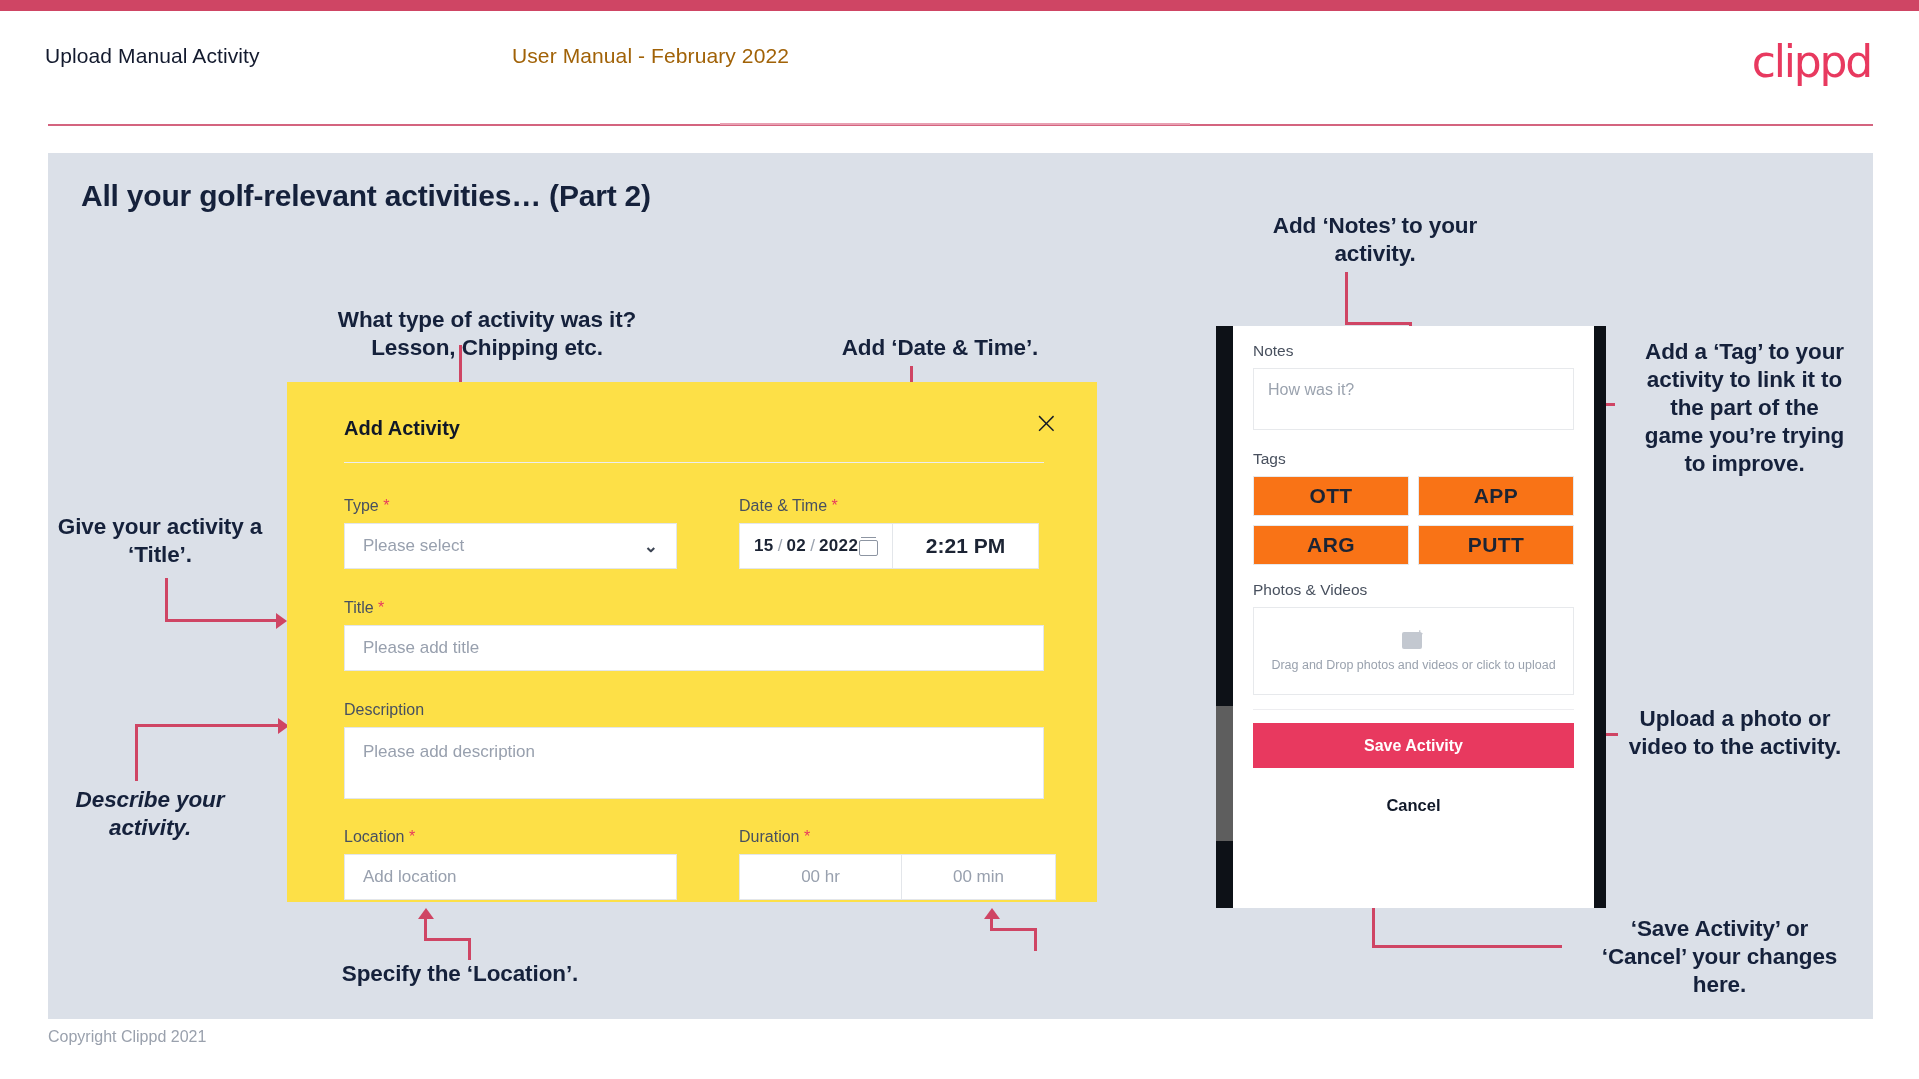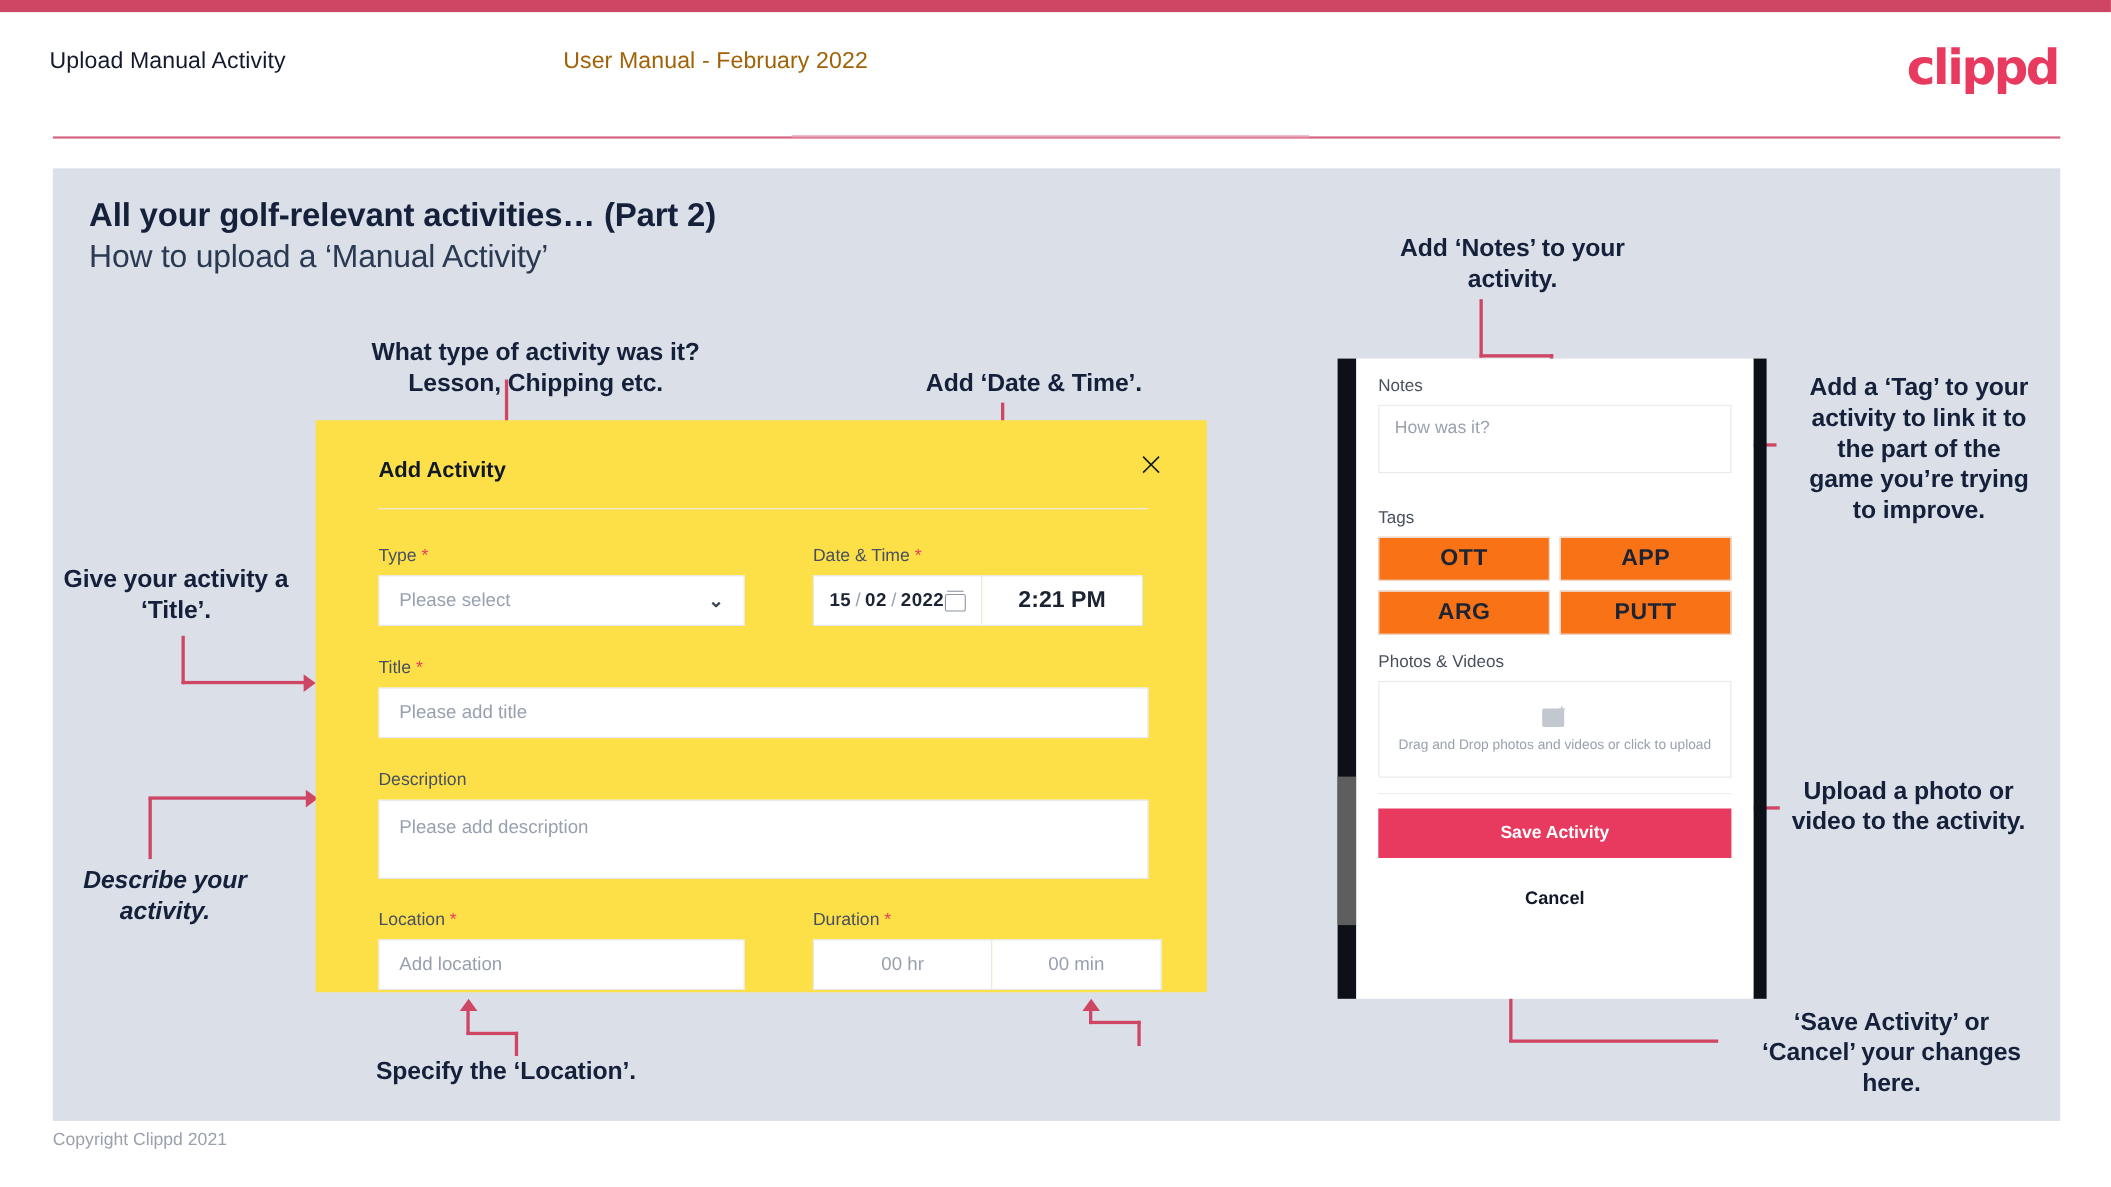--- a/index.html
+++ b/index.html
@@ -21,21 +21,21 @@
   .hdr-title {
     position:absolute; left:45px; top:44px;
     font-size:21px; color:#131a2e; font-weight:400; letter-spacing:0.1px;
   }
   .hdr-sub {
     position:absolute; left:512px; top:44px;
     font-size:21px; color:#a16207; font-weight:400; letter-spacing:0.1px;
   }
   .logo {
     position:absolute; right:48px; top:36px;
-    font-size:44px; font-weight:bold; color:#e8395f;
+    font-size:44px; font-weight:normal; color:#e8395f;
     letter-spacing:-2.2px; font-family:"DejaVu Sans", sans-serif;
   }
   .hdr-rule {
     position:absolute; left:48px; top:124px; width:1825px; height:2px;
     background:#d4647f;
   }
   .hdr-rule2 {
     position:absolute; left:720px; top:123px; width:470px; height:2px;
     background:#e8a0b2;
   }
@@ -159,21 +159,20 @@
   <div class="top-accent"></div>
 
   <div class="hdr-title">Upload Manual Activity</div>
   <div class="hdr-sub">User Manual - February 2022</div>
   <div class="logo">clippd</div>
   <div class="hdr-rule"></div>
   <div class="hdr-rule2"></div>
 
   <div class="slide">
     <div class="slide-h1">All your golf-relevant activities… (Part 2)</div>
-    <div class="slide-h2">How to upload a ‘Manual Activity’</div>
   </div>
 
   <div class="copyright">Copyright Clippd 2021</div>
 
   <div class="note" style="left:332px; top:306px; width:310px; white-space:pre-line;">What type of activity was it?
 Lesson, Chipping etc.</div>
   <div class="ln" style="left:459px; top:345px; width:3px; height:80px;"></div>
   <div class="ln" style="left:459px; top:423px; width:57px; height:3px;"></div>
   <div class="ln" style="left:513px; top:423px; width:3px; height:65px;"></div>
   <div class="ah ah-down" style="left:507px; top:486px;"></div>
@@ -309,21 +308,21 @@
         <div class="gray"></div>
       </div>
     <div class="ph-edge-r"></div>
     <div class="ph-screen">
 
       <div class="ph-label">Notes</div>
       <div class="ph-notes">
         <span>How was it?</span>
       </div>
 
-      <div class="ph-label" style="margin-top:32px;">Tags</div>
+      <div class="ph-label" style="margin-top:20px;">Tags</div>
       <div class="ph-tags">
         <div class="ph-tag">OTT</div>
         <div class="ph-tag">APP</div>
         <div class="ph-tag">ARG</div>
         <div class="ph-tag">PUTT</div>
       </div>
 
       <div class="ph-label" style="margin-top:16px;">Photos &amp; Videos</div>
       <div class="ph-upload">
         <span class="img-ico">

